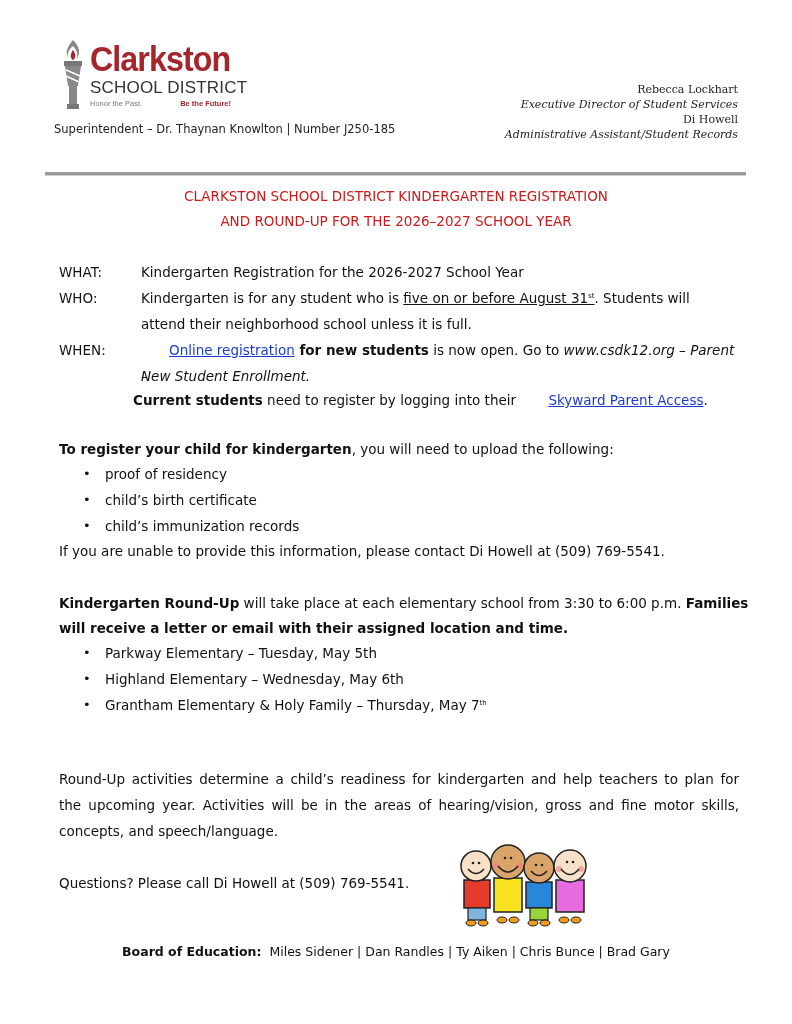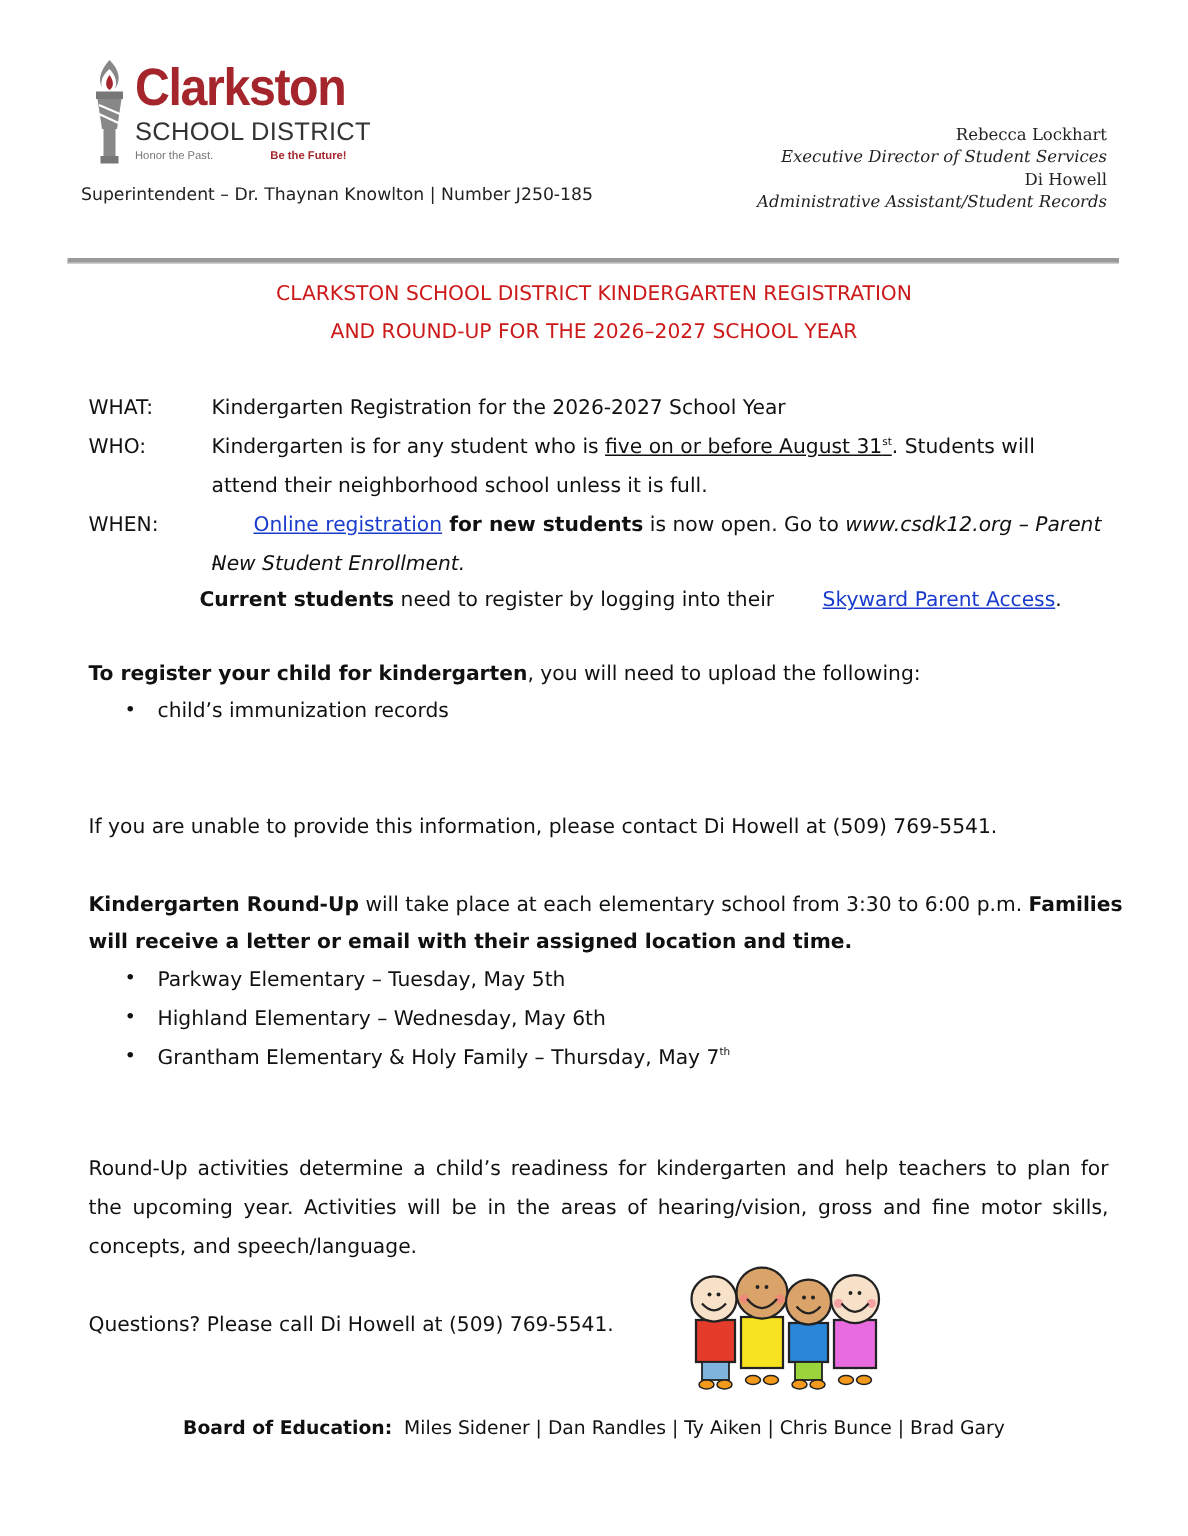--- a/index.html
+++ b/index.html
@@ -81,20 +81,22 @@
 <div class="abs body-text val" style="top:285px"><span>Kindergarten is for any student who is </span><span class="ul"><span>five on or before August 31</span><sup>st</sup></span><span>. Students will</span></div>
 <div class="abs body-text val" style="top:311px">attend their neighborhood school unless it is full.</div>
 
 <div class="abs body-text lbl" style="top:337px">WHEN:</div>
 <div class="abs body-text val" style="top:337px"><a class="link" href="#">Online registration</a><span class="b"> for new students</span><span> is now open. Go to </span><span class="i">www.csdk12.org – Parent –</span></div>
 <div class="abs body-text val i" style="top:363px">New Student Enrollment.</div>
 <div class="abs body-text" style="top:387px;left:133px;width:620px"><span class="b">Current students</span><span> need to register by logging into their </span><a class="link" href="#">Skyward Parent Access</a><span>.</span></div>
 
 <div class="abs body-text" style="top:436px;left:59px;width:690px"><span class="b">To register your child for kindergarten</span><span>, you will need to upload the following:</span></div>
 <ul class="abs bullets" style="top:461px">
+  <li>proof of residency</li>
+  <li>child’s birth certificate</li>
   <li>child’s immunization records</li>
 </ul>
 <div class="abs body-text" style="top:538px;left:59px;width:700px">If you are unable to provide this information, please contact Di Howell at (509) 769-5541.</div>
 
 <div class="abs body-text" style="top:590px;left:59px;width:700px"><span class="b">Kindergarten Round-Up</span><span> will take place at each elementary school from 3:30 to 6:00 p.m. </span><span class="b">Families</span></div>
 <div class="abs body-text b" style="top:615px;left:59px;width:700px">will receive a letter or email with their assigned location and time.</div>
 <ul class="abs bullets" style="top:640px">
   <li><span>Parkway Elementary – Tuesday, May 5th</span></li>
   <li><span>Highland Elementary – Wednesday, May 6th</span></li>
   <li><span>Grantham Elementary &amp; Holy Family – Thursday, May 7</span><sup>th</sup></li>

